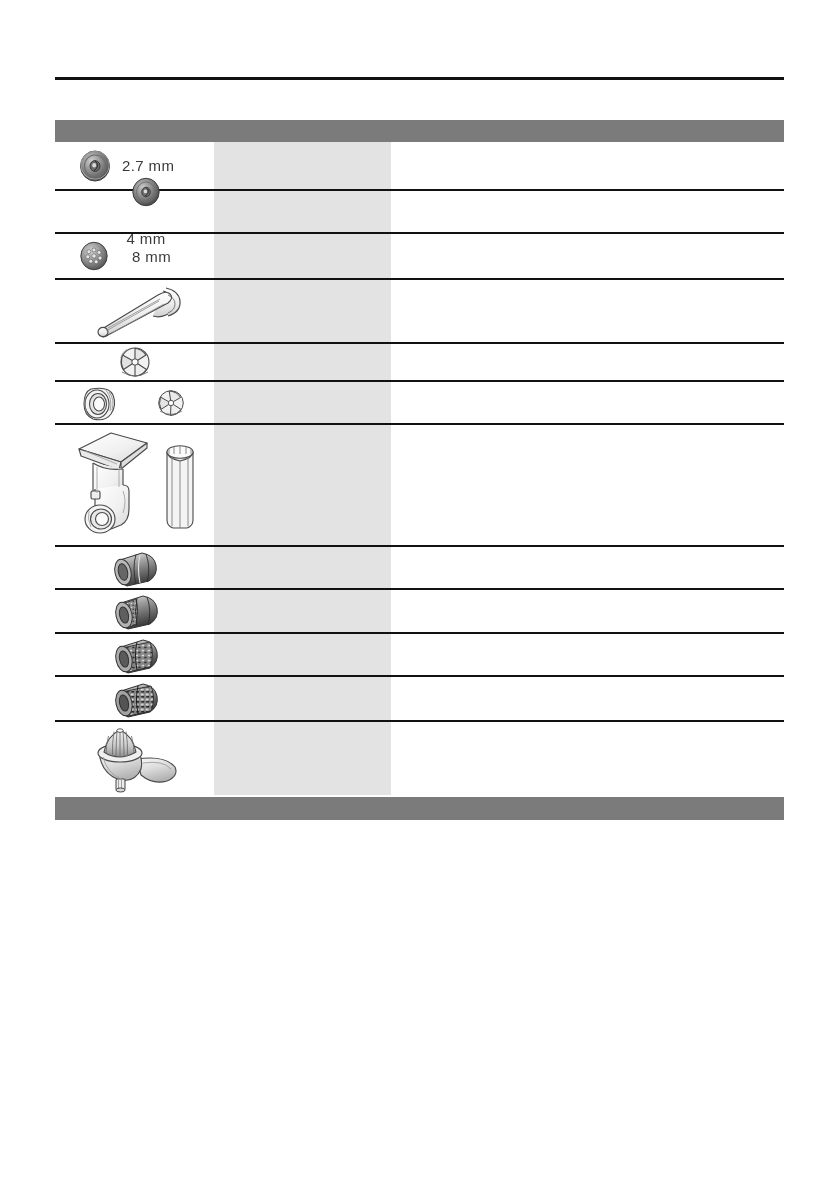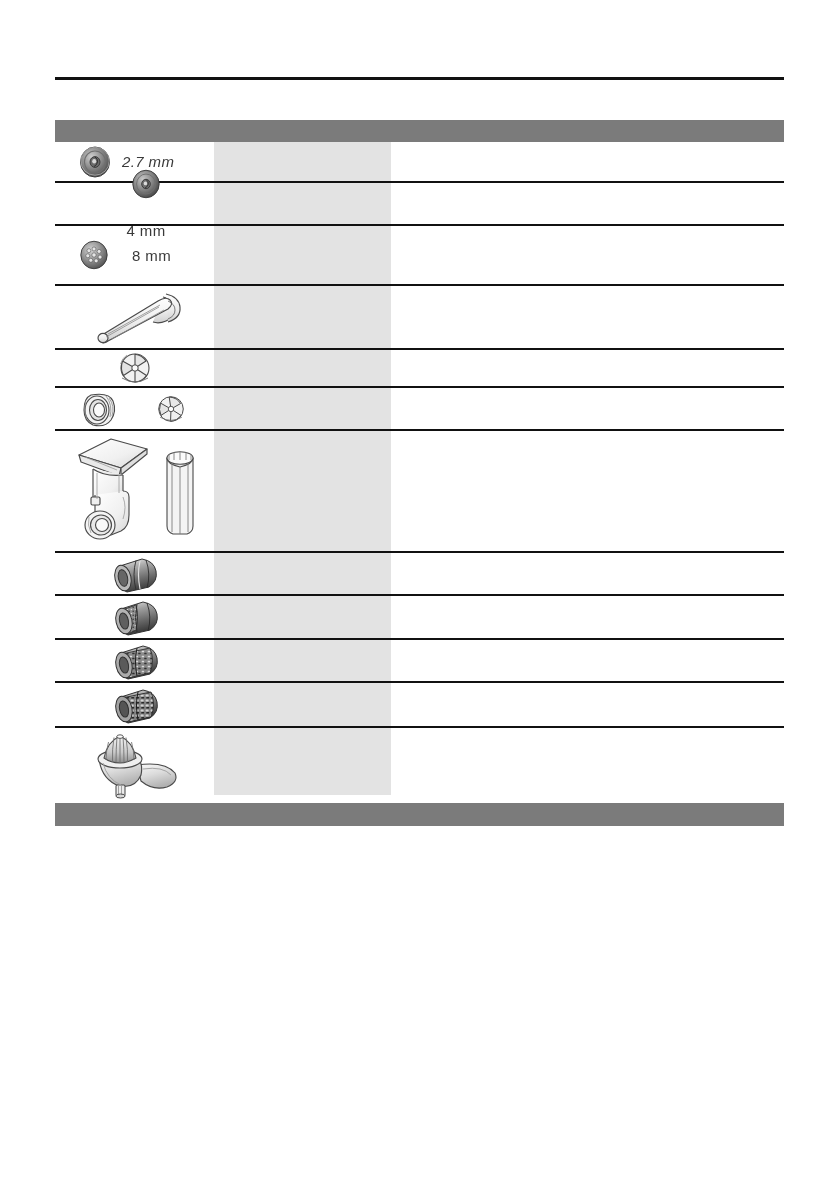--- a/index.html
+++ b/index.html
@@ -101,21 +101,21 @@
   <div class="table">
 
     <div class="shade-col"></div>
 
     <div class="band">
       <span></span>
     </div>
 
     <div class="rows">
 
-      <div class="row" style="height:41px;font-style:italic;">
+      <div class="row" style="height:49px;">
         <div class="cell-img disc">
           <span>
             <svg width="34" height="34" viewBox="0 0 34 34">
               <defs>
                 <radialGradient id="dg1" cx="38%" cy="33%" r="72%">
                   <stop offset="0%" stop-color="#cfcfcf"></stop>
                   <stop offset="48%" stop-color="#8e8e8e"></stop>
                   <stop offset="100%" stop-color="#4a4a4a"></stop>
                 </radialGradient>
               </defs>
@@ -150,21 +150,21 @@
               <ellipse cx="16.4" cy="16.4" rx="1.8" ry="2" fill="#dcdcdc"></ellipse>
               <path d="M17.5 12.5 Q20 14.5 19.4 17.4 Q18.8 20 16 21.2" fill="none" stroke="#303030" stroke-width="1"></path>
             </svg>
           </span>
           <span class="disc-label">4 mm</span>
         </div>
         <div class="cell-name"></div>
         <div class="cell-desc"></div>
       </div>
 
-      <div class="row" style="height:60px;">
+      <div class="row" style="height:46px;">
         <div class="cell-img disc" style="padding-left:23px;gap:22px;">
           <span>
             <svg width="32" height="32" viewBox="0 0 34 34">
               <defs>
                 <radialGradient id="dg3" cx="38%" cy="32%" r="74%">
                   <stop offset="0%" stop-color="#d4d4d4"></stop>
                   <stop offset="50%" stop-color="#949494"></stop>
                   <stop offset="100%" stop-color="#4e4e4e"></stop>
                 </radialGradient>
               </defs>

